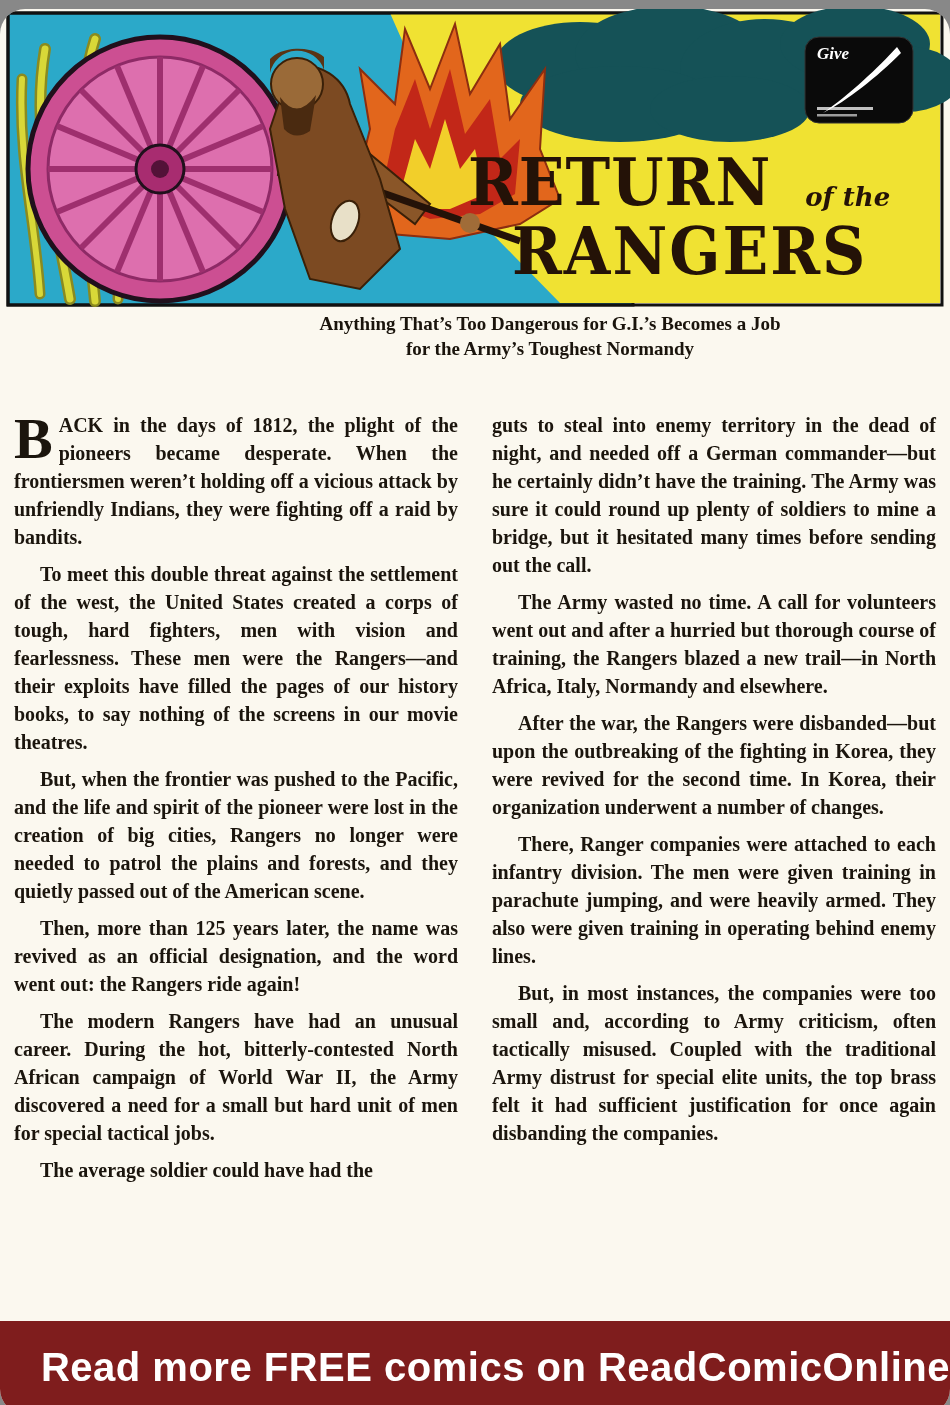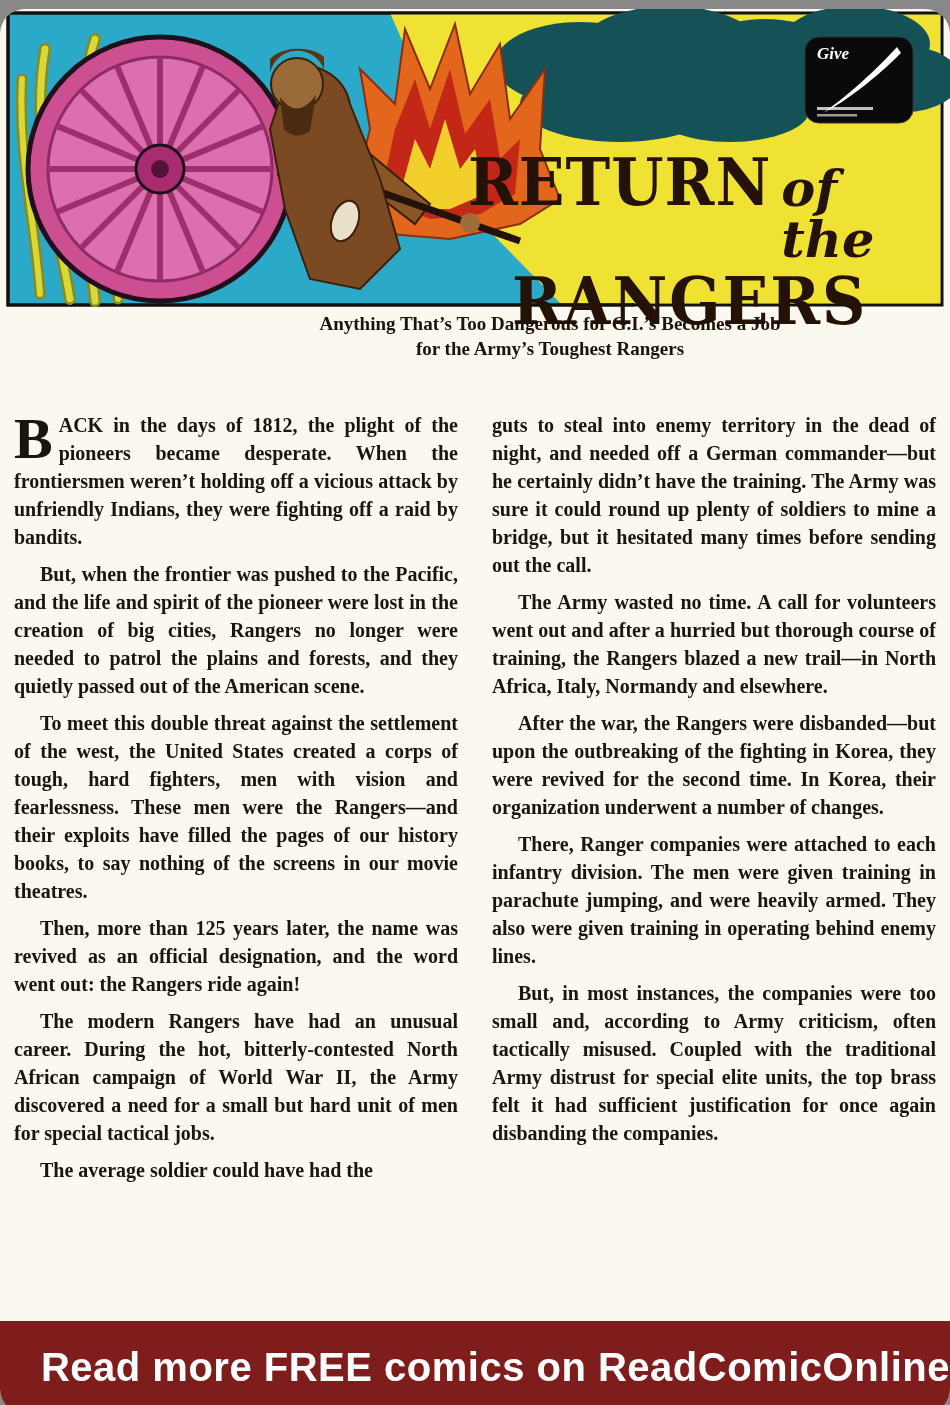--- a/index.html
+++ b/index.html
@@ -12,23 +12,23 @@
     font-family:"Liberation Serif", serif;
     border-radius:25px;
   }
   
   .illustration{position:absolute;top:0;left:0;width:950px;height:300px;}
   .title-block{
     position:absolute;left:468px;top:146px;width:470px;
     color:#241207;line-height:1;
     font-family:"DejaVu Serif", serif;font-weight:700;
   }
-  .title-line1{display:flex;align-items:baseline;}
+  .title-line1{display:flex;align-items:baseline;gap:24px;}
   .title-word{font-size:60px;letter-spacing:1px;transform:scaleY(1.08);transform-origin:left bottom;}
-  .title-of{font-size:51px;font-style:italic;margin-left:10px;font-weight:600;}
+  .title-of{font-size:26px;font-style:italic;margin-left:10px;font-weight:600;}
   .title-line2{font-size:60px;letter-spacing:2px;margin-left:44px;margin-top:4px;transform:scaleY(1.08);transform-origin:left top;}
   
   .subtitle{
     position:absolute;top:302px;left:150px;width:800px;
     text-align:center;color:#1a140c;
     font-weight:700;font-size:19px;line-height:1.32;
     font-family:"Liberation Serif", serif;
   }
   
   .body-text{
@@ -145,28 +145,28 @@
       <div class="title-line1">
         <span class="title-word">RETURN</span>
         <span class="title-of">of the</span>
       </div>
       <div class="title-line2">RANGERS</div>
     </div>
   </div>
 
   <div class="subtitle">
     <div>Anything That’s Too Dangerous for G.I.’s Becomes a Job</div>
-    <div>for the Army’s Toughest Rangers</div>
+    <div>for the Army’s Toughest Normandy</div>
   </div>
 
   <div class="body-text">
     <div class="col">
       <p class="para first-para"><span class="dropcap">B</span><span>ACK in the days of 1812, the plight of the pioneers became desperate. When the frontiersmen weren’t holding off a vicious attack by unfriendly Indians, they were fighting off a raid by bandits.</span></p>
+      <p class="para">To meet this double threat against the settlement of the west, the United States created a corps of tough, hard fighters, men with vision and fearlessness. These men were the Rangers—and their exploits have filled the pages of our history books, to say nothing of the screens in our movie theatres.</p>
       <p class="para">But, when the frontier was pushed to the Pacific, and the life and spirit of the pioneer were lost in the creation of big cities, Rangers no longer were needed to patrol the plains and forests, and they quietly passed out of the American scene.</p>
-      <p class="para">To meet this double threat against the settlement of the west, the United States created a corps of tough, hard fighters, men with vision and fearlessness. These men were the Rangers—and their exploits have filled the pages of our history books, to say nothing of the screens in our movie theatres.</p>
       <p class="para">Then, more than 125 years later, the name was revived as an official designation, and the word went out: the Rangers ride again!</p>
       <p class="para">The modern Rangers have had an unusual career. During the hot, bitterly-contested North African campaign of World War II, the Army discovered a need for a small but hard unit of men for special tactical jobs.</p>
       <p class="para">The average soldier could have had the</p>
     </div>
     <div class="col">
       <p class="para first-para">guts to steal into enemy territory in the dead of night, and needed off a German commander—but he certainly didn’t have the training. The Army was sure it could round up plenty of soldiers to mine a bridge, but it hesitated many times before sending out the call.</p>
       <p class="para">The Army wasted no time. A call for volunteers went out and after a hurried but thorough course of training, the Rangers blazed a new trail—in North Africa, Italy, Normandy and elsewhere.</p>
       <p class="para">After the war, the Rangers were disbanded—but upon the outbreaking of the fighting in Korea, they were revived for the second time. In Korea, their organization underwent a number of changes.</p>
       <p class="para">There, Ranger companies were attached to each infantry division. The men were given training in parachute jumping, and were heavily armed. They also were given training in operating behind enemy lines.</p>
       <p class="para">But, in most instances, the companies were too small and, according to Army criticism, often tactically misused. Coupled with the traditional Army distrust for special elite units, the top brass felt it had sufficient justification for once again disbanding the companies.</p>

